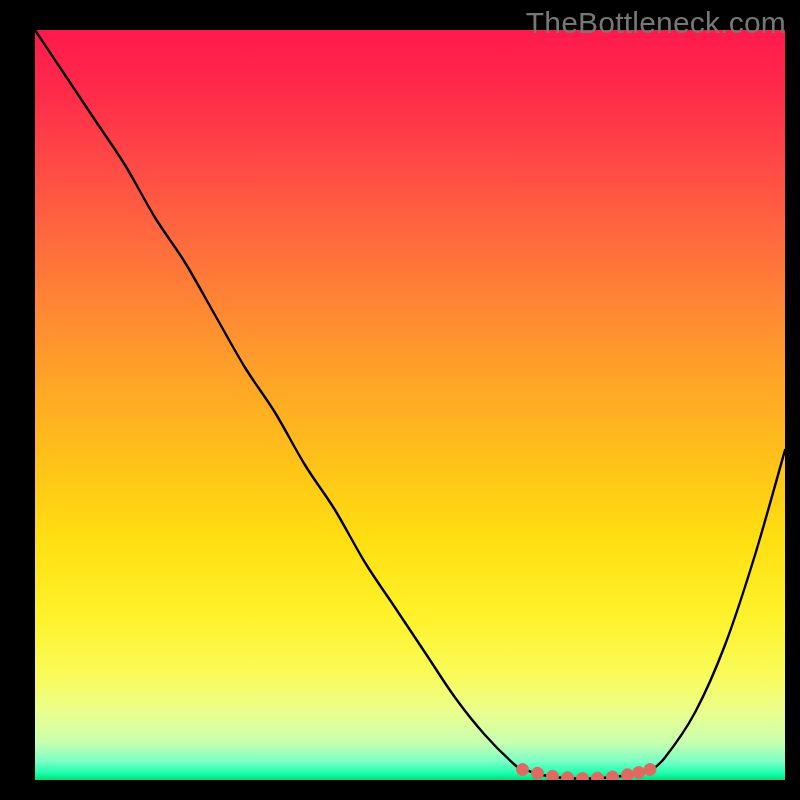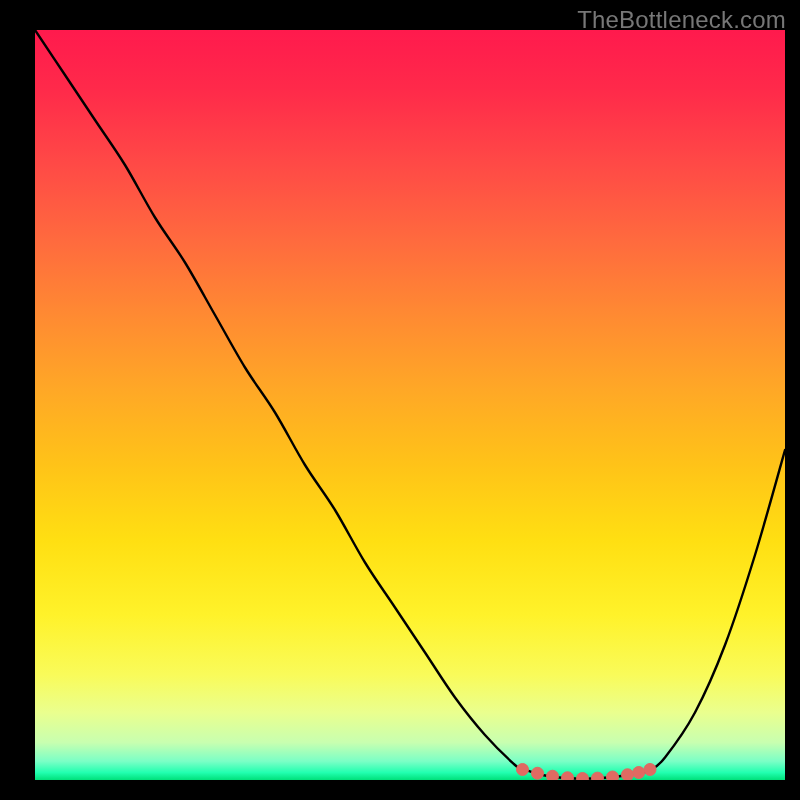--- a/index.html
+++ b/index.html
@@ -52,21 +52,21 @@
     position: absolute;
     inset: 0;
     width: 100%;
     height: 100%;
   }
   .watermark {
     position: absolute;
     top: 6px;
     right: 14px;
     color: #777;
-    font-size: 24px;
+    font-size: 30px;
     letter-spacing: 0.2px;
     user-select: none;
     text-align: center;
   }
 </style>
 </head>
 <body>
 
 <div class="frame">
 

